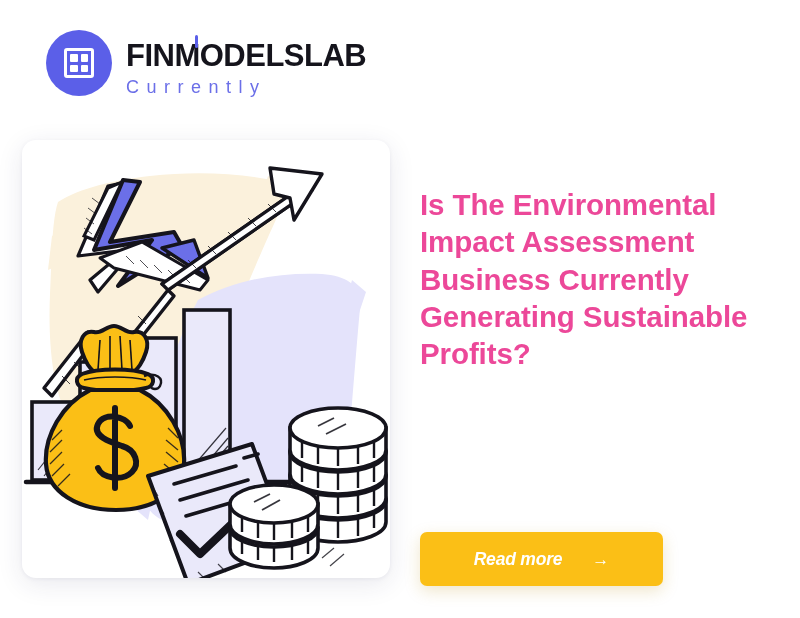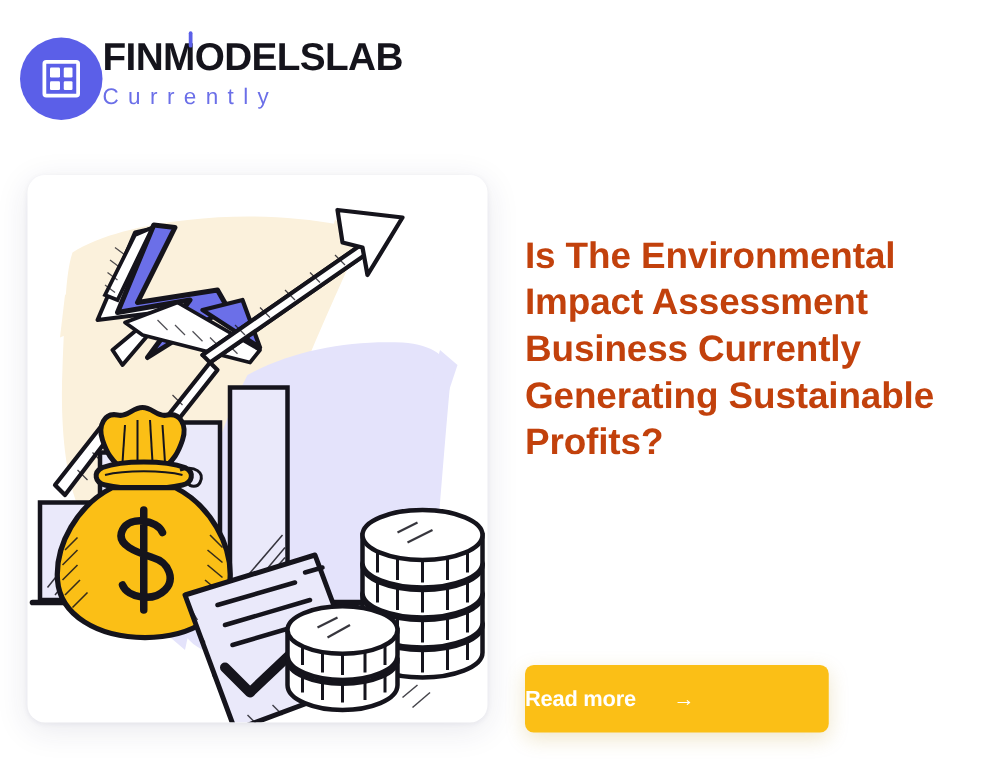--- a/index.html
+++ b/index.html
@@ -11,22 +11,22 @@
   }
   .page {
     position: relative;
     width: 800px; height: 618px;
     background: #ffffff;
   }
 
   
   .brand {
     position: absolute;
-    left: 16px; top: 30px;
-    display: flex; align-items: flex-start; 
+    left: 46px; top: 30px;
+    display: flex; align-items: flex-end; gap: 14px;
   }
   .brand-mark {
     width: 66px; height: 66px;
     border-radius: 50%;
     background: #5B5FE8;
     display: flex; align-items: center; justify-content: center;
     flex: 0 0 auto;
   }
   .brand-mark-grid {
     width: 30px; height: 30px;
@@ -80,36 +80,37 @@
   
   .content {
     position: absolute;
     left: 420px; top: 186px;
     width: 350px;
   }
   .headline {
     font-size: 29.5px;
     font-weight: 700;
     line-height: 1.265;
-    color: #c2410c;
+    color: #ec4899;
     letter-spacing: -0.1px;
   }
   .cta {
     position: absolute;
     left: 420px; top: 532px;
     width: 243px; height: 54px;
     background: #FBBF16;
     border: none;
     border-radius: 7px;
     color: #ffffff;
     cursor: pointer;
-    display: flex; align-items: center; 
+    display: flex; align-items: center; justify-content: center;
     gap: 30px;
     box-shadow: 0 5px 16px rgba(180,140,20,0.22);
     font-family: "Liberation Sans", sans-serif;
+    font-style: italic;
   }
   .cta-label {
     font-size: 17.5px;
     font-weight: 700;
     letter-spacing: -0.2px;
     color: #ffffff;
   }
   .cta-arrow {
     font-size: 17px;
     line-height: 1;

